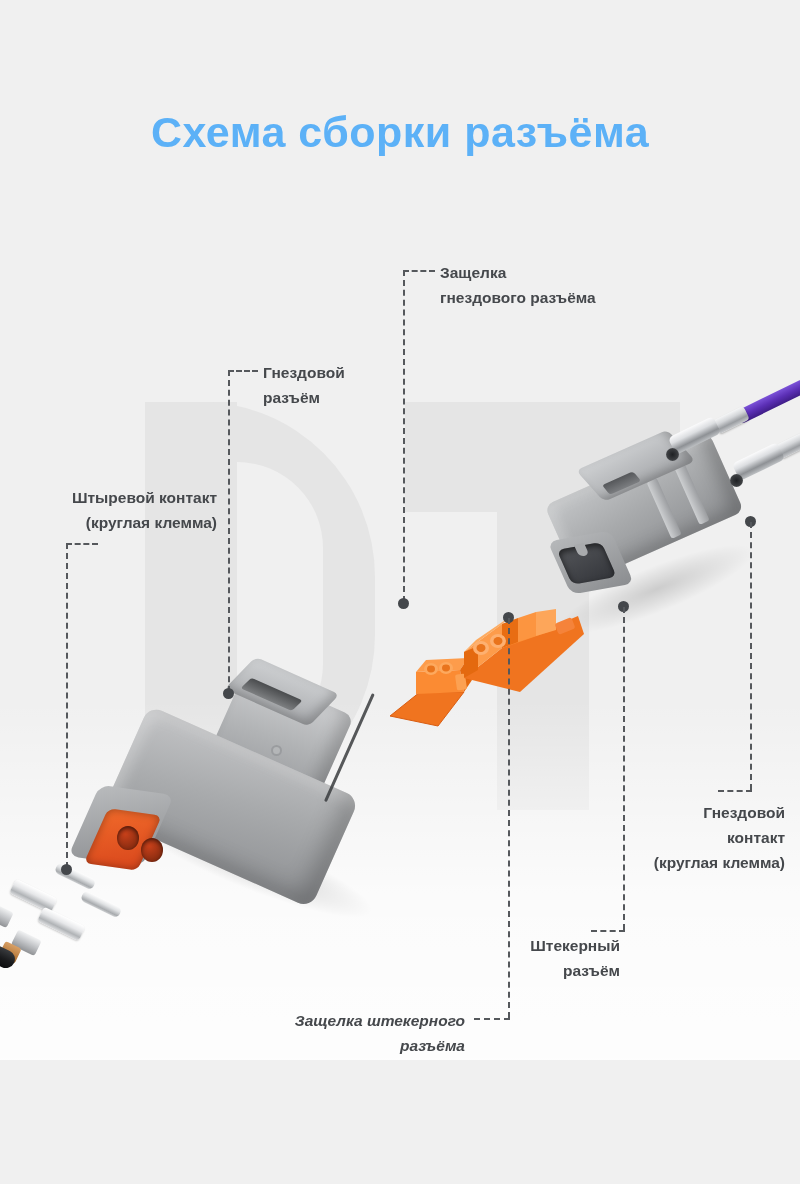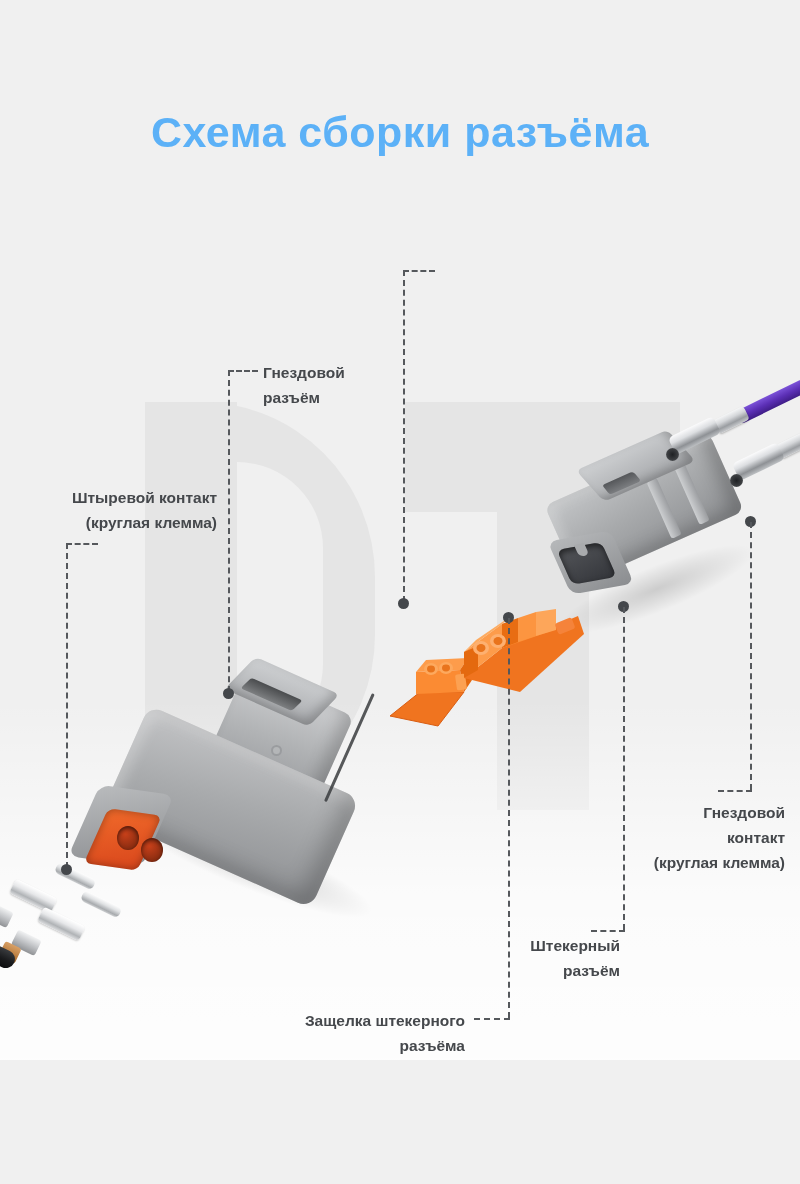--- a/index.html
+++ b/index.html
@@ -341,20 +341,22 @@
     <div class="term-collar" style="left:12px; top:940px; width:26px; transform:rotate(26deg); transform-origin:100% 50%;"></div>
     <div class="copper" style="left:0px; top:948px; width:18px; transform:rotate(26deg); transform-origin:100% 50%;"></div>
     <div class="wire-black" style="left:-58px; top:954px; width:72px; transform:rotate(26deg); transform-origin:100% 50%;"></div>
   </div>
 
   <div>
     <div class="lh" style="left:403px; top:270px; width:32px;"></div>
     <div class="lv" style="left:403px; top:270px; height:332px;"></div>
     <div class="dot" style="left:398px; top:598px;"></div>
   </div>
+  <div class="label lbl-right" style="left:440px; top:260px; width:230px;">Защелка
+гнездового разъёма</div>
 
   <div>
     <div class="lh" style="left:228px; top:370px; width:30px;"></div>
     <div class="lv" style="left:228px; top:370px; height:322px;"></div>
     <div class="dot" style="left:223px; top:688px;"></div>
   </div>
   <div class="label lbl-right" style="left:263px; top:360px; width:160px;">Гнездовой
 разъём</div>
 
   <div>
@@ -380,16 +382,16 @@
     <div class="lh" style="left:591px; top:930px; width:34px;"></div>
   </div>
   <div class="label lbl-left" style="left:440px; top:933px; width:180px;">Штекерный
 разъём</div>
 
   <div>
     <div class="dot" style="left:503px; top:612px;"></div>
     <div class="lv" style="left:508px; top:618px; height:400px;"></div>
     <div class="lh" style="left:474px; top:1018px; width:36px;"></div>
   </div>
-  <div class="label lbl-left" style="left:250px; top:1008px; width:215px;">Защелка штекерного
+  <div class="label lbl-left" style="left:250px; top:1008px; width:215px;font-style:italic;">Защелка штекерного
 разъёма</div>
 
 </div>
 
 </body></html>

